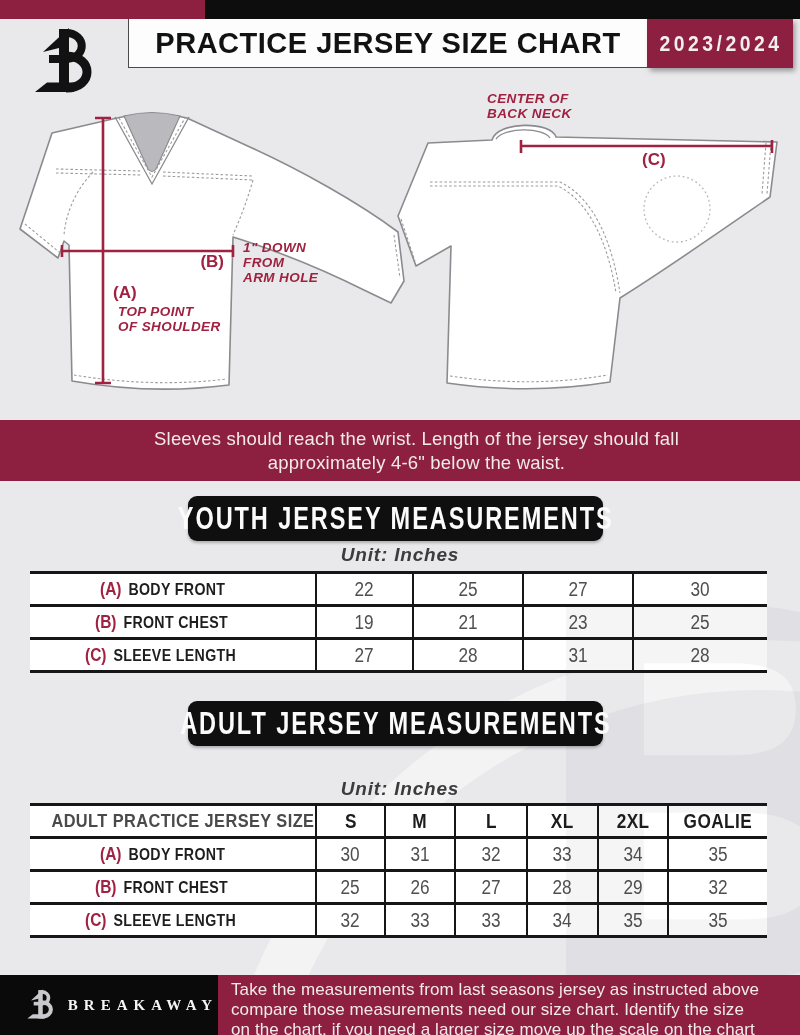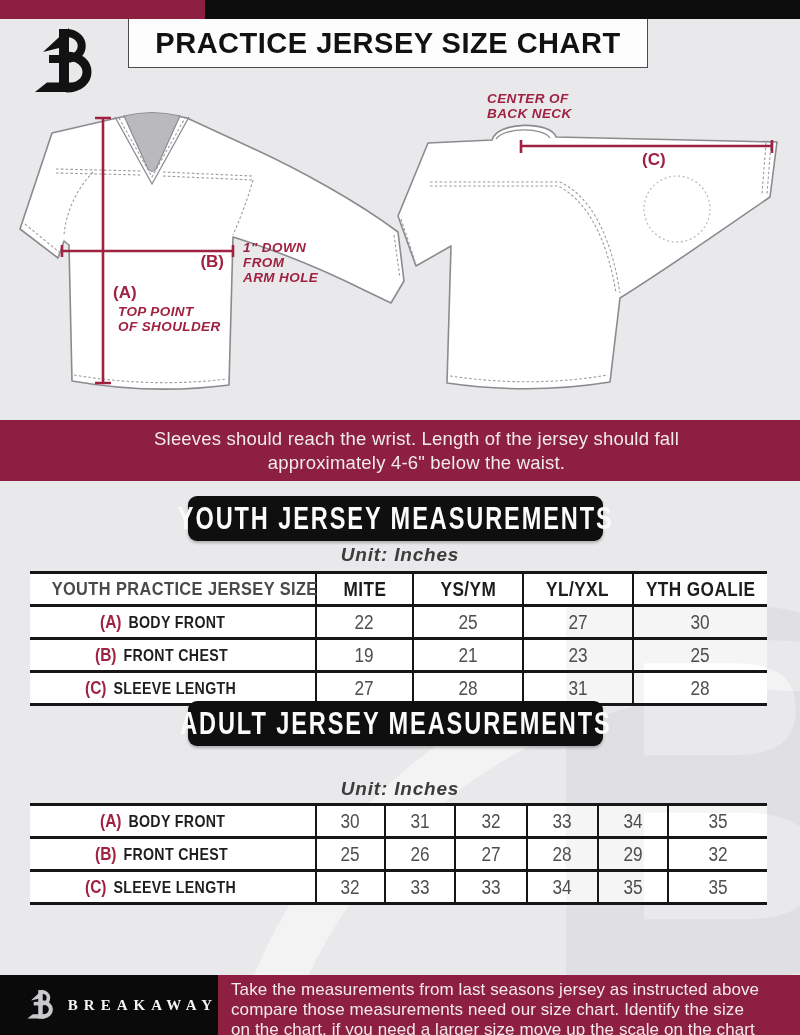--- a/index.html
+++ b/index.html
@@ -93,20 +93,23 @@
       <polygon points="42,67 3,67 15,57.5 42,57.5"></polygon>
       <rect x="17" y="30" width="20" height="8"></rect>
     </g>
     <path d="M34,8 C55,8 55,34 34,34" fill="none" stroke="#121212" stroke-width="8"></path>
     <path d="M34,31 C62,31 62,63 34,63" fill="none" stroke="#121212" stroke-width="9"></path>
   </svg>
 
   <div class="title-box">
     <span>PRACTICE JERSEY SIZE CHART</span>
   </div>
+  <div class="year-box">
+    <span>2023/2024</span>
+  </div>
 
   <svg class="diagram" width="800" height="335" viewBox="0 0 800 335">
 
     <g>
       <path class="jersey" d="M117,33 L52,48 L20,144 L58,173 L64,156 L69,160 L72,296
         Q152,310 229,300 L233,152 C268,163 320,183 366,206 L391,218 L404,196 L398,147
         C358,117 300,85 252,63 L187,33 Q152,25 117,33 Z"></path>
       <path d="M124,31 Q152,24 180,31 L156,84 Q152,89 148,84 Z" fill="#babABE" stroke="#8b8b8f" stroke-width="1.2"></path>
       <path class="outline" d="M115,32 L152,99 L189,32"></path>
       <path class="seam" d="M119,33 L152,92 L185,33"></path>
@@ -166,27 +169,20 @@
 
   <table class="meas" style="left:30px;top:571px;width:737px;">
     <colgroup>
         <col style="width:286px">
         <col style="width:97px">
         <col style="width:110px">
         <col style="width:110px">
         <col style="width:134px">
       </colgroup>
     <tbody>
-        <tr>
-      <th><span class="sq colhead0">YOUTH PRACTICE JERSEY SIZE</span></th>
-      <th><span class="sq colhead">MITE</span></th>
-      <th><span class="sq colhead">YS/YM</span></th>
-      <th><span class="sq colhead">YL/YXL</span></th>
-      <th><span class="sq colhead">YTH GOALIE</span></th>
-    </tr>
     <tr>
       <td class="rowlab"><span class="sq-l"><b class="key">(A)</b><span class="lbl">BODY FRONT</span></span></td>
       <td><span class="sq val">22</span></td>
       <td><span class="sq val">25</span></td>
       <td><span class="sq val">27</span></td>
       <td><span class="sq val">30</span></td>
     </tr>
     <tr>
       <td class="rowlab"><span class="sq-l"><b class="key">(B)</b><span class="lbl">FRONT CHEST</span></span></td>
       <td><span class="sq val">19</span></td>
@@ -213,20 +209,29 @@
     <colgroup>
         <col style="width:286px">
         <col style="width:69px">
         <col style="width:70px">
         <col style="width:72px">
         <col style="width:71px">
         <col style="width:70px">
         <col style="width:99px">
       </colgroup>
     <tbody>
+        <tr>
+      <th><span class="sq colhead0">ADULT PRACTICE JERSEY SIZE</span></th>
+      <th><span class="sq colhead">S</span></th>
+      <th><span class="sq colhead">M</span></th>
+      <th><span class="sq colhead">L</span></th>
+      <th><span class="sq colhead">XL</span></th>
+      <th><span class="sq colhead">2XL</span></th>
+      <th><span class="sq colhead">GOALIE</span></th>
+    </tr>
     <tr>
       <td class="rowlab"><span class="sq-l"><b class="key">(A)</b><span class="lbl">BODY FRONT</span></span></td>
       <td><span class="sq val">30</span></td>
       <td><span class="sq val">31</span></td>
       <td><span class="sq val">32</span></td>
       <td><span class="sq val">33</span></td>
       <td><span class="sq val">34</span></td>
       <td><span class="sq val">35</span></td>
     </tr>
     <tr>

